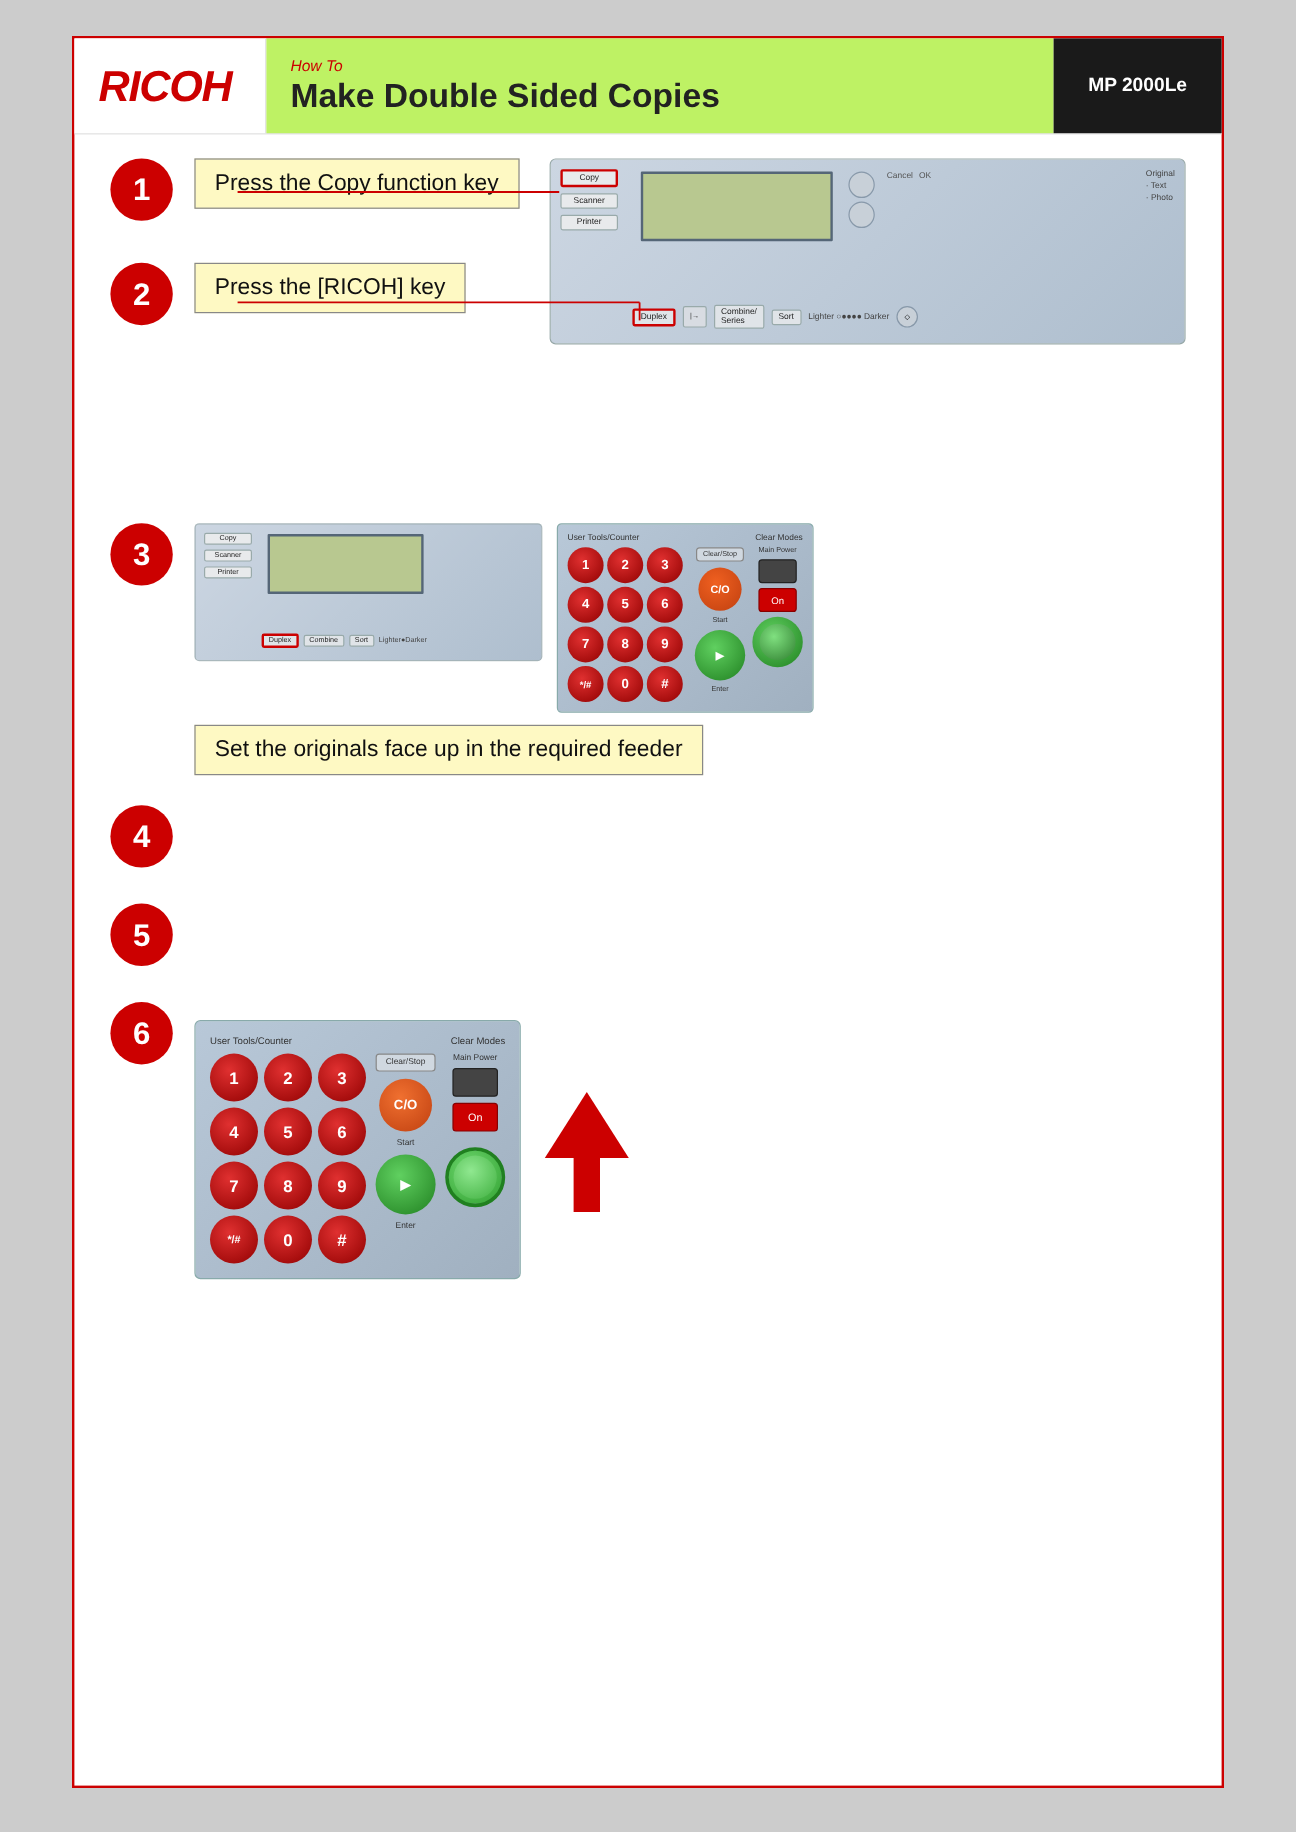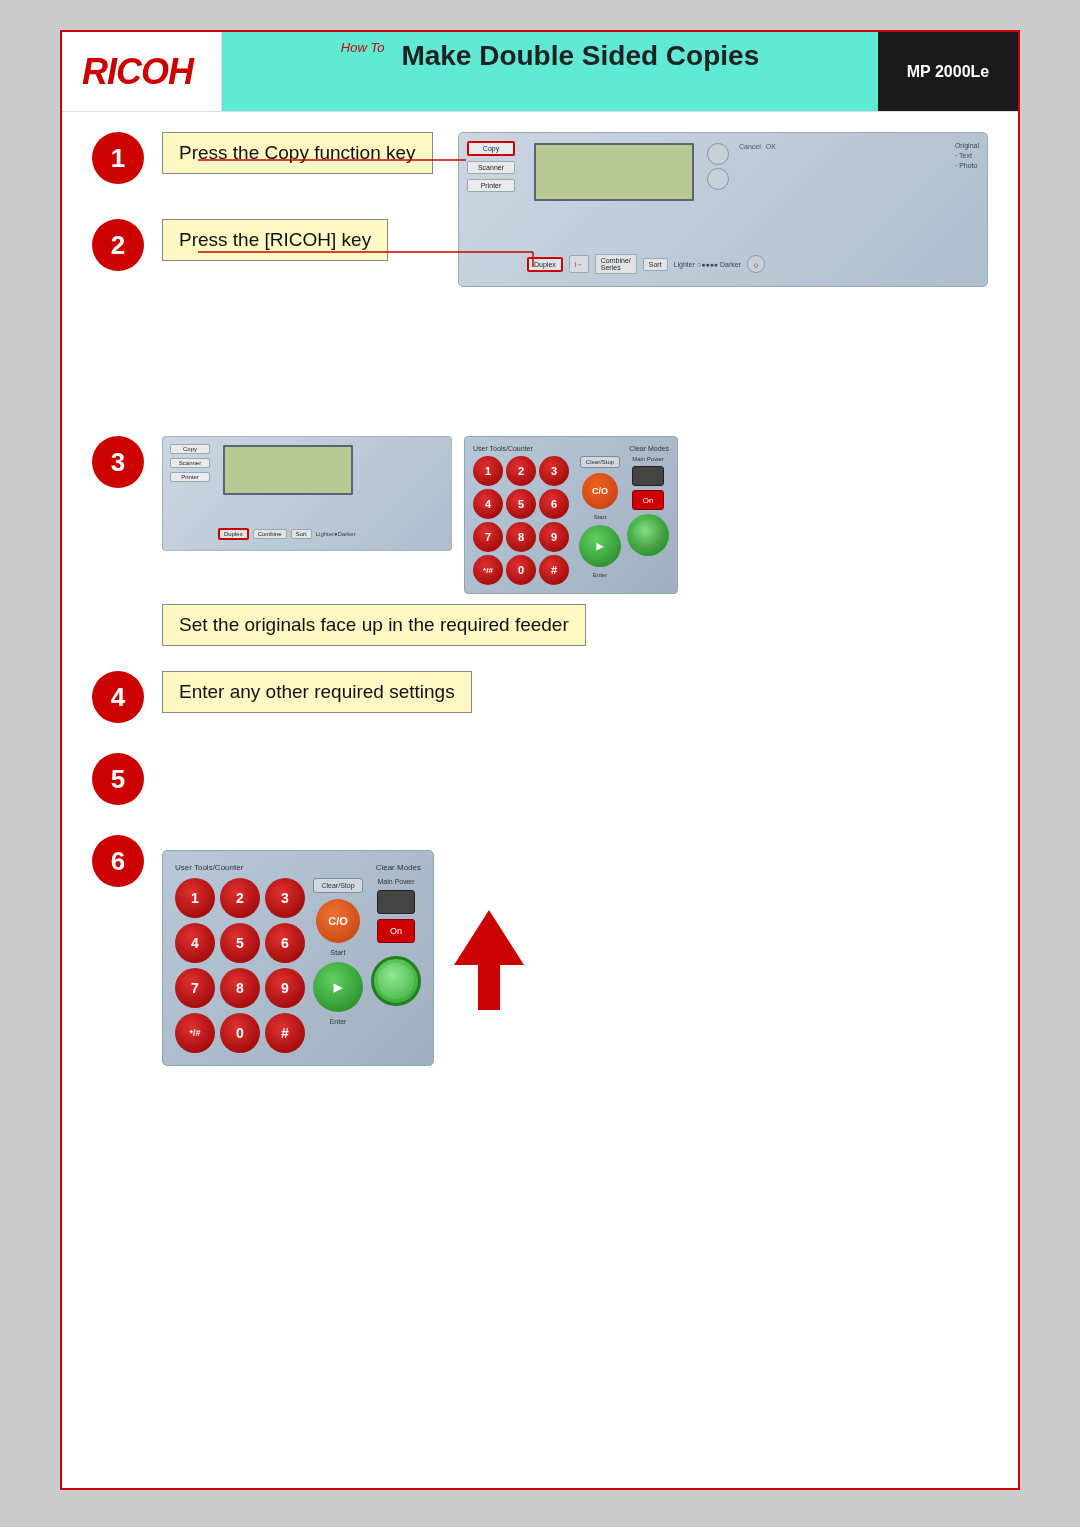--- a/index.html
+++ b/index.html
@@ -39,34 +39,34 @@
       font-size: 36px;
       font-weight: 900;
       color: #c00;
       letter-spacing: -1px;
       font-style: italic;
     }
     .header-title-block {
       flex: 1;
       padding: 8px 20px;
       display: flex;
+      flex-direction: column;
       justify-content: center;
-      background: #5eead4;
+      background: #bef264;
     }
     .how-to-label {
       font-size: 13px;
       color: #c00;
       font-style: italic;
       margin-bottom: 2px;
     }
     .main-title {
       font-size: 28px;
       font-weight: 900;
       color: #222;
-      margin-left: 17px;
     }
     .header-model {
       background: #1a1a1a;
       color: #fff;
       min-width: 140px;
       display: flex;
       align-items: center;
       justify-content: center;
       font-size: 16px;
       font-weight: bold;
@@ -258,23 +258,20 @@
           </div>
           <span class="instruction-box" style="margin-top:10px;display:inline-block;">Set the originals face up in the required feeder</span>
         </div>
       </div>
     </div>
 
     <div style="margin-bottom:30px;">
       <div class="step-row">
         <div class="step-num-circle">
           <span>4</span>
-        </div>
-        <div class="step-body">
-          <span class="instruction-box">Enter any other required settings</span>
         </div>
       </div>
     </div>
 
     <div style="margin-bottom:30px;">
       <div class="step-row">
         <div class="step-num-circle">
           <span>5</span>
         </div>
       </div>

